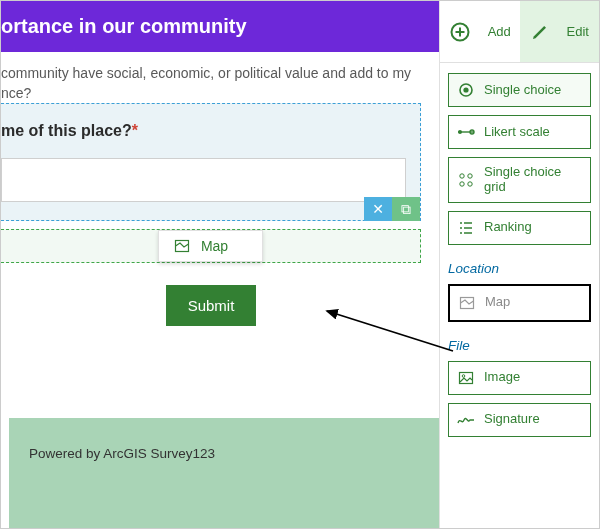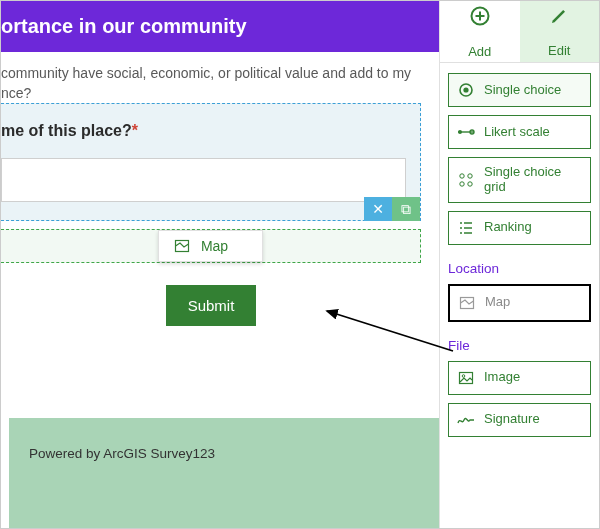--- a/index.html
+++ b/index.html
@@ -130,21 +130,21 @@
 
   
   .tabs {
     display: flex;
     height: 62px;
     border-bottom: 1px solid #e0e0e0;
   }
   .tab {
     flex: 1;
     display: flex;
-    flex-direction: column;
+    flex-direction: row;
     align-items: center;
     justify-content: center;
     gap: 17px;
     font-size: 13px;
     color: #338033;
   }
   .tab.active { background: #e2f3e2; }
   .tab-icon { font-size: 20px; line-height: 1; }
   .panel-body { padding: 10px 8px; }
   .opt {
@@ -164,22 +164,23 @@
     color: #8a8a8a;
     padding: 8px 8px;
   }
   .opt-icon {
     width: 18px; height: 18px;
     display: flex; align-items: center; justify-content: center;
     flex-shrink: 0;
   }
   .section-head {
     font-size: 13.5px;
-    color: #6d28d9;
+    color: #0369a1;
     margin: 16px 0 8px 0;
+    font-style: italic;
   }
 
   
   svg { display: block; }
 
   
   .arrow {
     position: absolute;
     z-index: 4;
     pointer-events: none;

